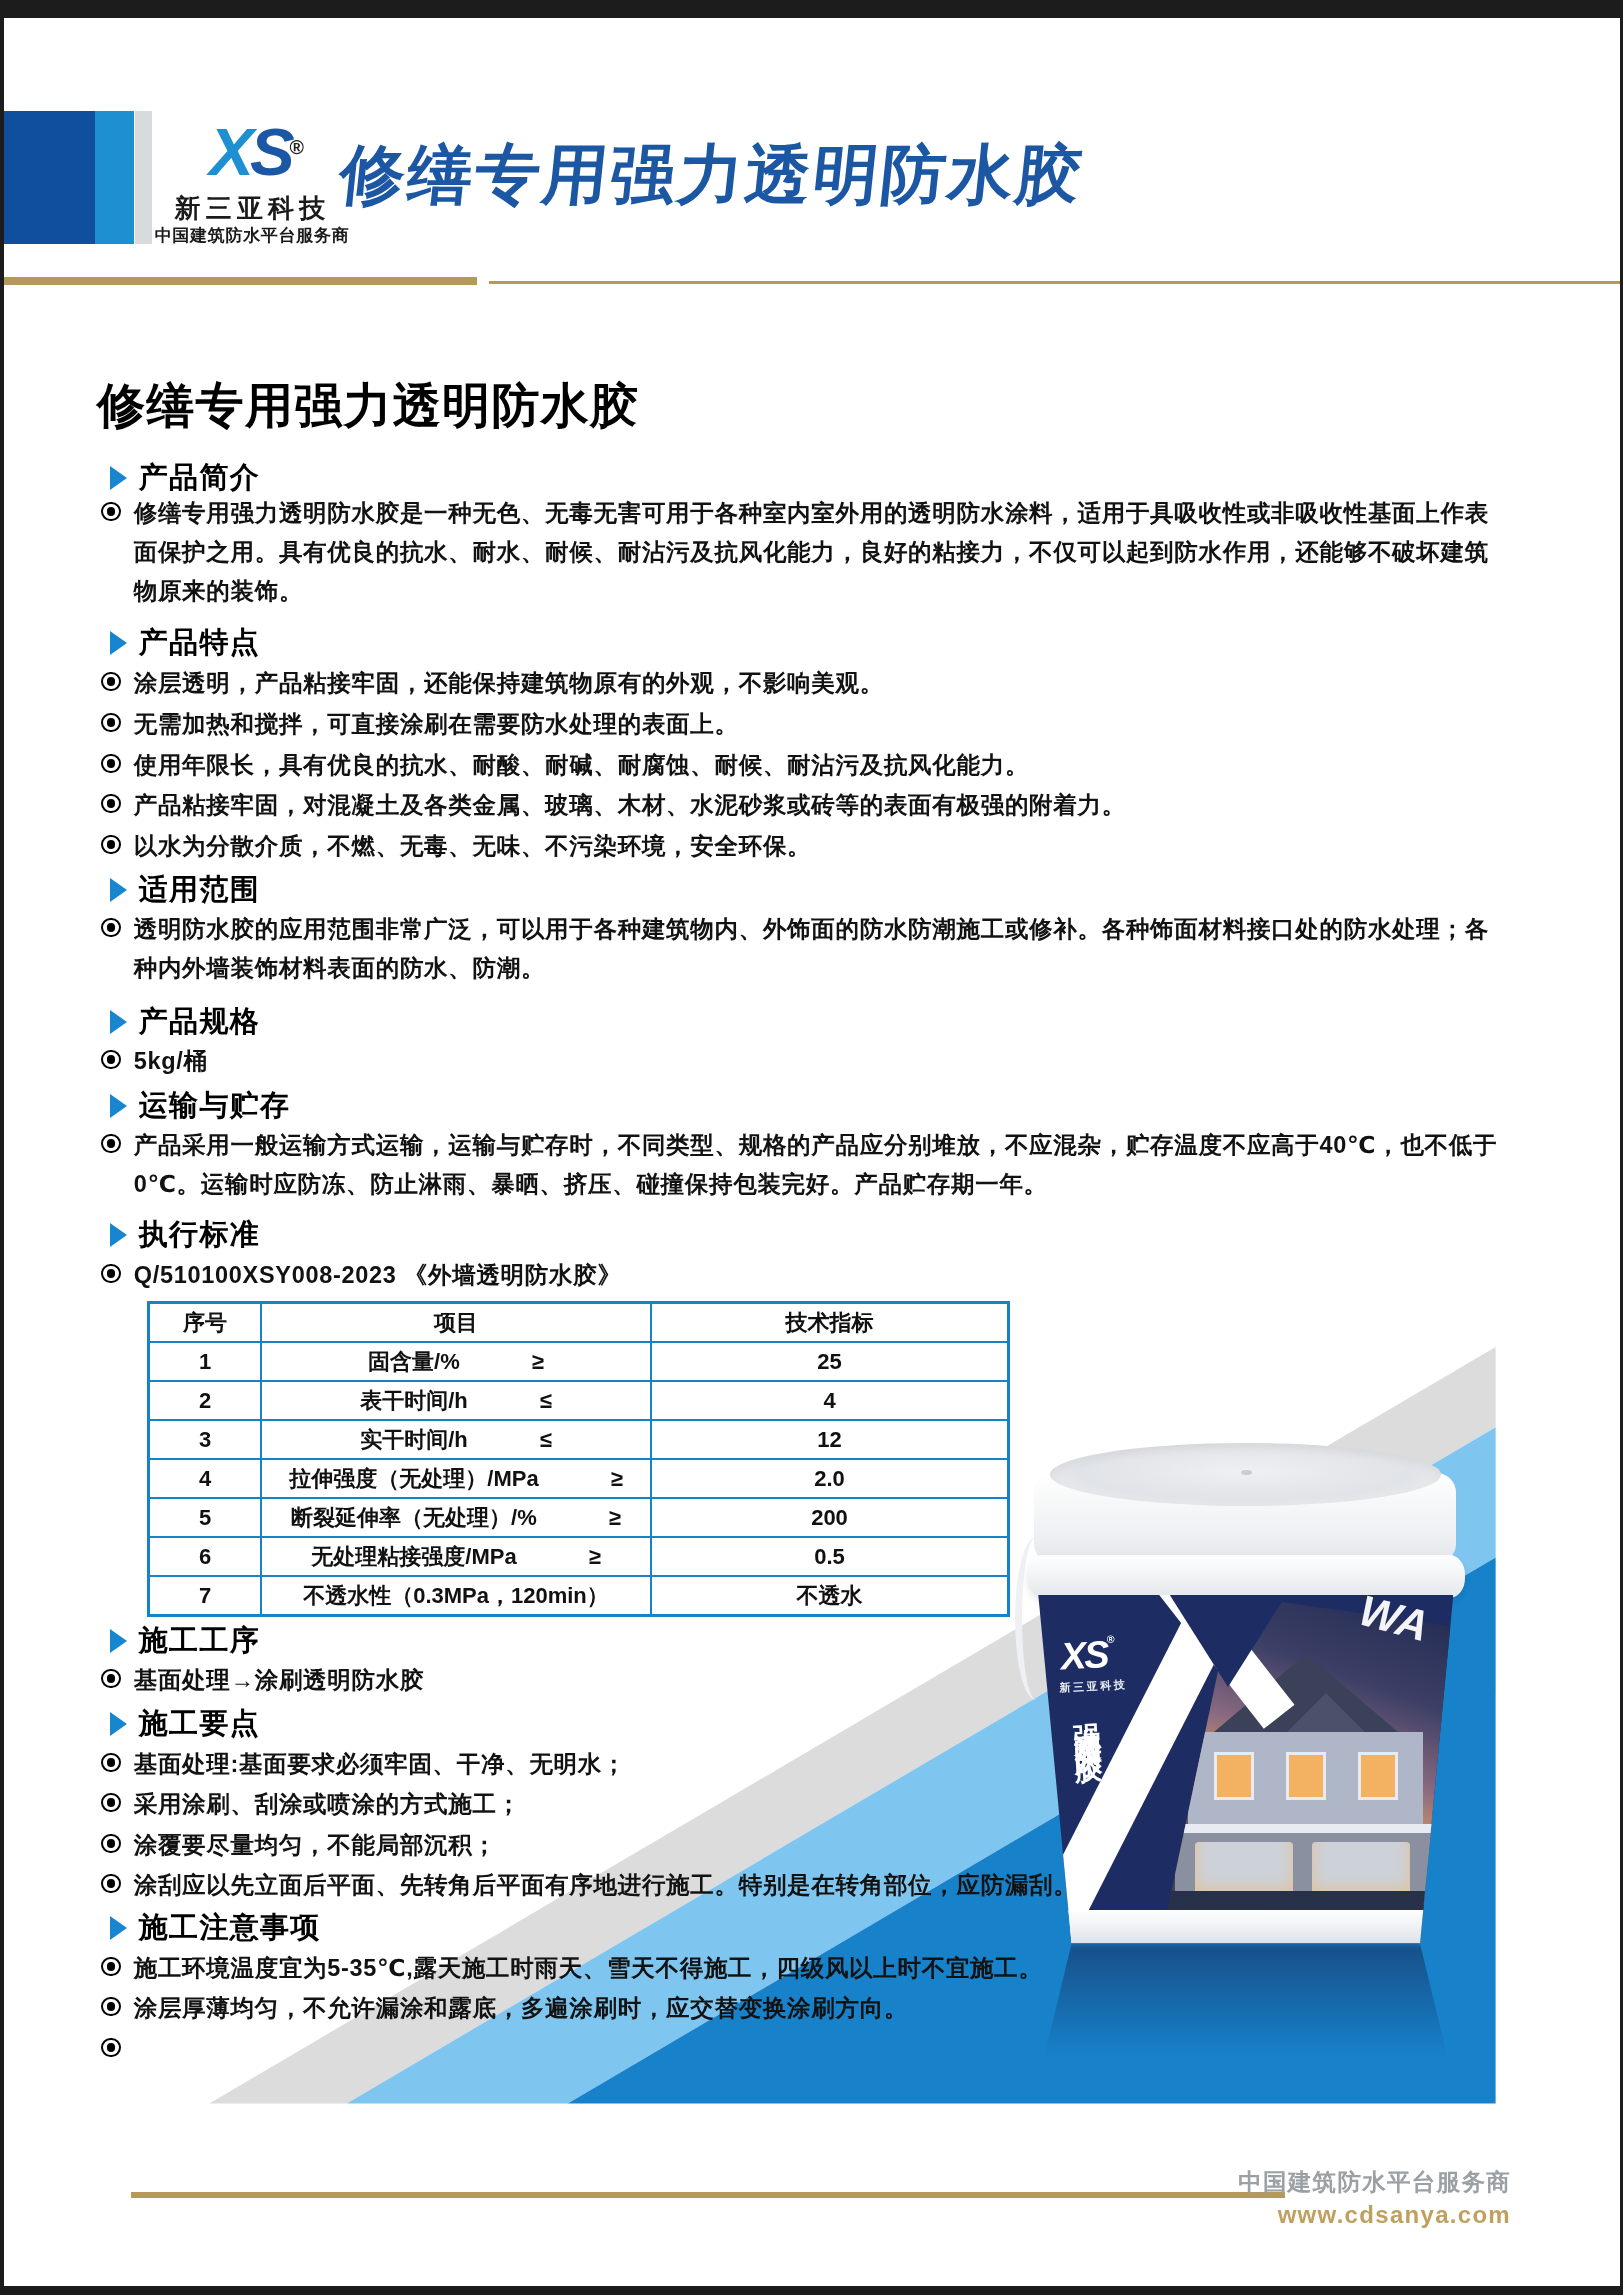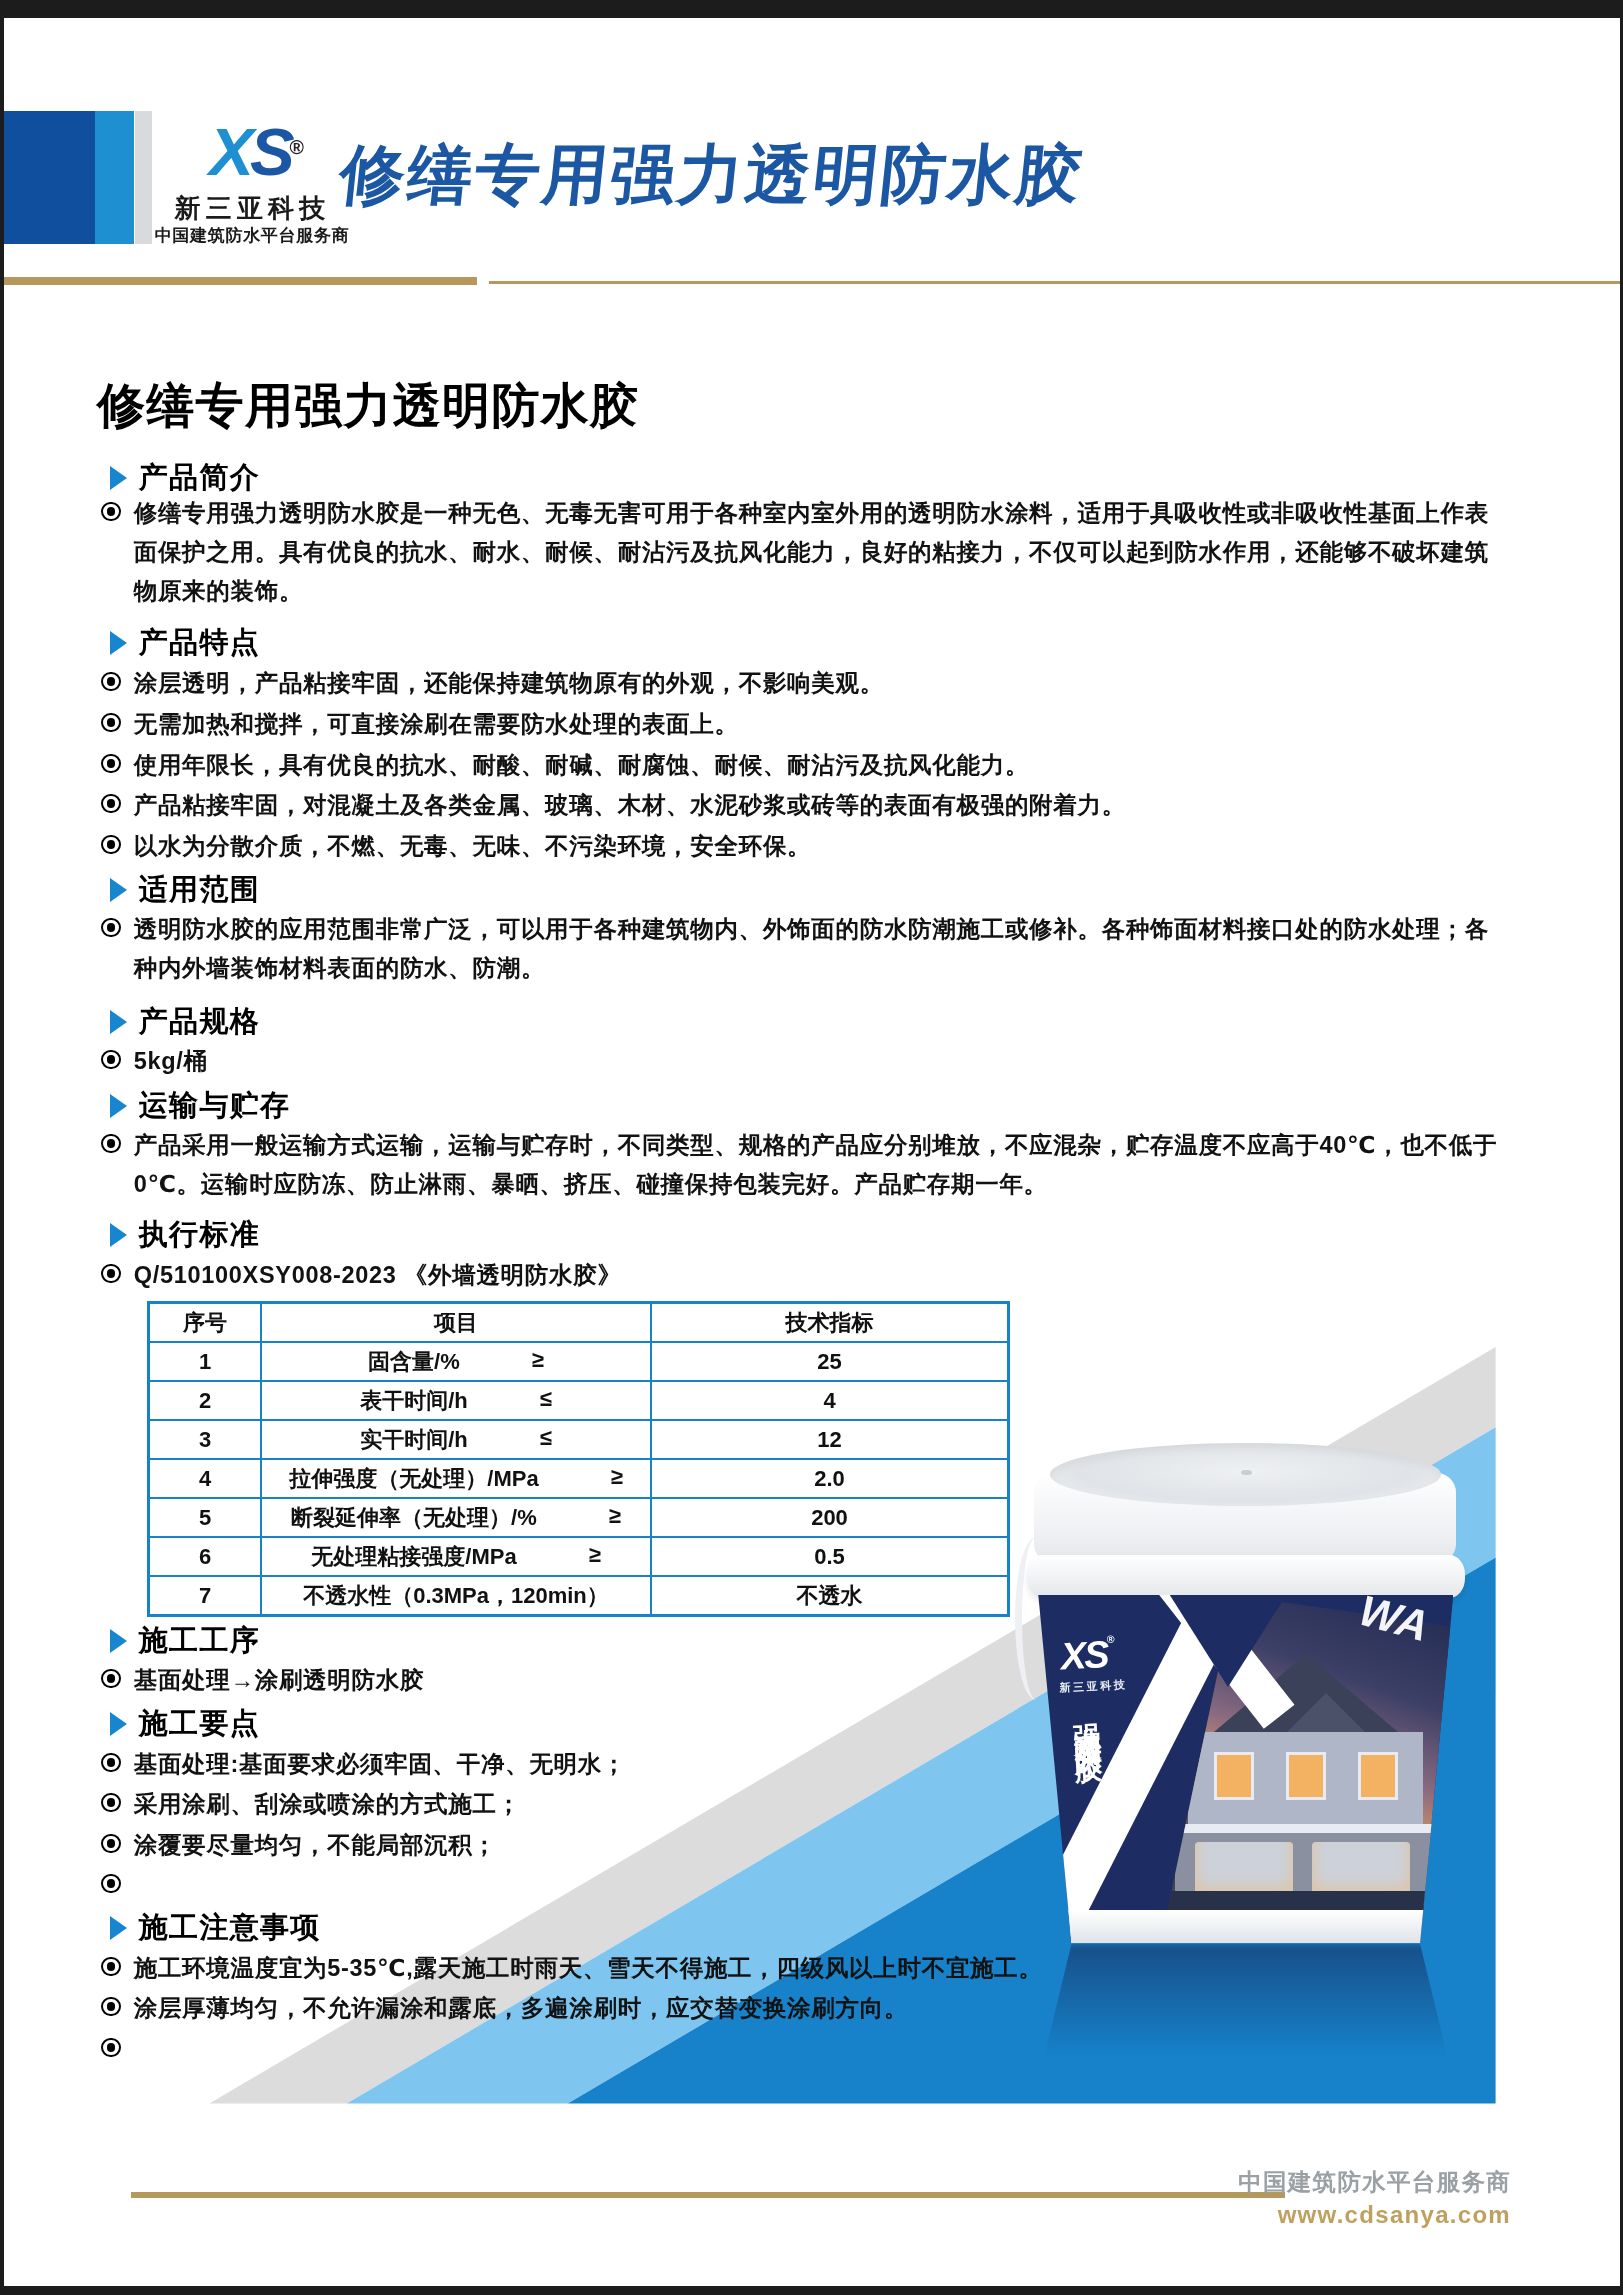--- a/index.html
+++ b/index.html
@@ -50,21 +50,21 @@
   .btext{font-size:23.5px;font-weight:600;color:#121212;line-height:39px;letter-spacing:0.7px;}
 
   
   .spec-table{left:147px;top:1194px;width:847px;border-collapse:collapse;table-layout:fixed;
               background:#fff;z-index:3;position:absolute;}
   .spec-table td{border:2px solid #1583c6;height:35px;text-align:center;font-size:22px;font-weight:600;color:#111;}
   .spec-table{border:3.3px solid #1583c6;}
   .col-no{width:108px;}
   .col-item{width:386px;}
   .col-val{width:353px;}
-  .proj-cell{display:flex;justify-content:center;gap:72px;}
+  .proj-cell{display:flex;align-items:center;justify-content:center;gap:72px;}
   .op:empty{display:none;}
 
   
   .gold-foot{left:131px;top:2192px;width:1154px;height:5.9px;background:#b5985c;z-index:3;}
   .foot-tagline{left:981px;top:2166px;width:530px;text-align:right;font-size:23.5px;font-weight:600;color:#9aa0a3;letter-spacing:1.3px;z-index:3;}
   .foot-site{left:981px;top:2201px;width:530px;text-align:right;font-size:24px;font-weight:800;color:#bfa15f;letter-spacing:1.3px;z-index:3;}
 
   
   .bucket{left:1020px;top:1439px;width:451px;height:654px;z-index:2;}
   .lid-top{left:30px;top:3.9px;width:391px;height:63px;border-radius:50%;
@@ -321,20 +321,21 @@
   <div class="abs bullet" style="top:1785px">
     <span class="bmark"></span>
     <span class="btext">采用涂刷、刮涂或喷涂的方式施工；</span>
   </div>
   <div class="abs bullet" style="top:1826px">
     <span class="bmark"></span>
     <span class="btext">涂覆要尽量均匀，不能局部沉积；</span>
   </div>
   <div class="abs bullet" style="top:1866px">
     <span class="bmark"></span>
+    <span class="btext">涂刮应以先立面后平面、先转角后平面有序地进行施工。特别是在转角部位，应防漏刮。</span>
   </div>
 
   <div class="abs sec" style="top:1908px">
     <span class="arrow"></span>
     <span class="stitle">施工注意事项</span>
   </div>
   <div class="abs bullet" style="top:1949px">
     <span class="bmark"></span>
     <span class="btext">施工环境温度宜为5-35℃,露天施工时雨天、雪天不得施工，四级风以上时不宜施工。</span>
   </div>

